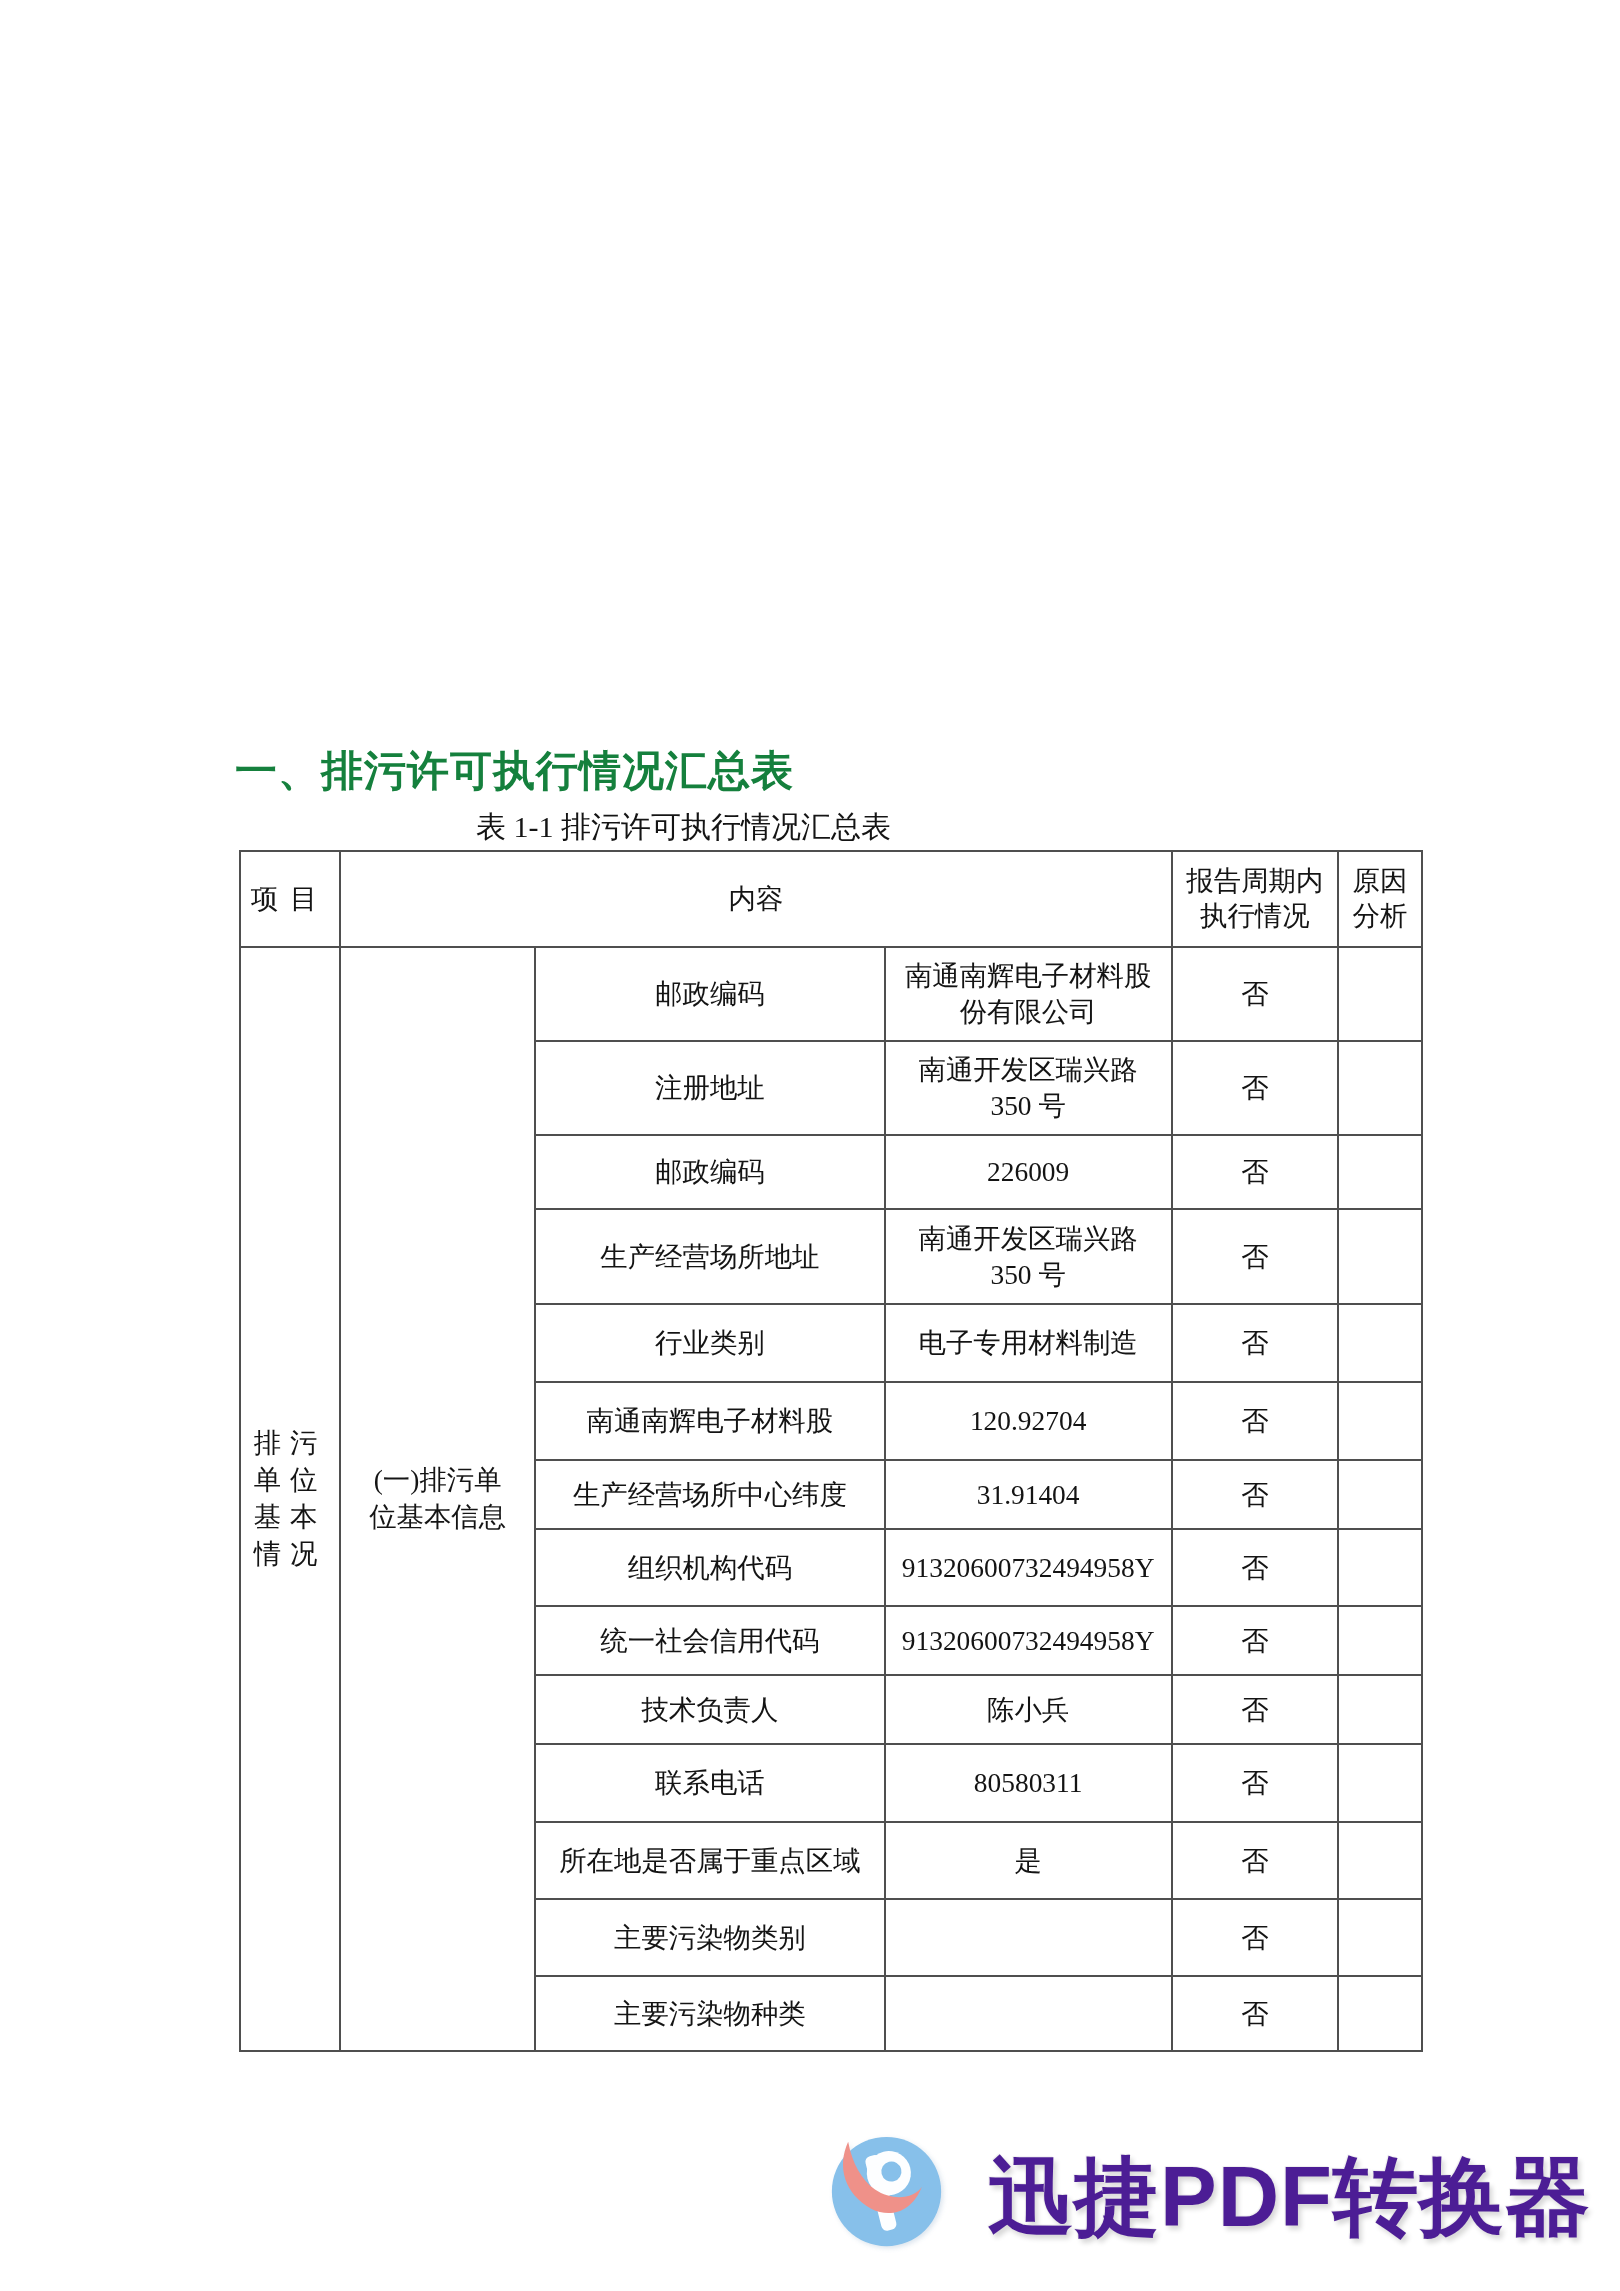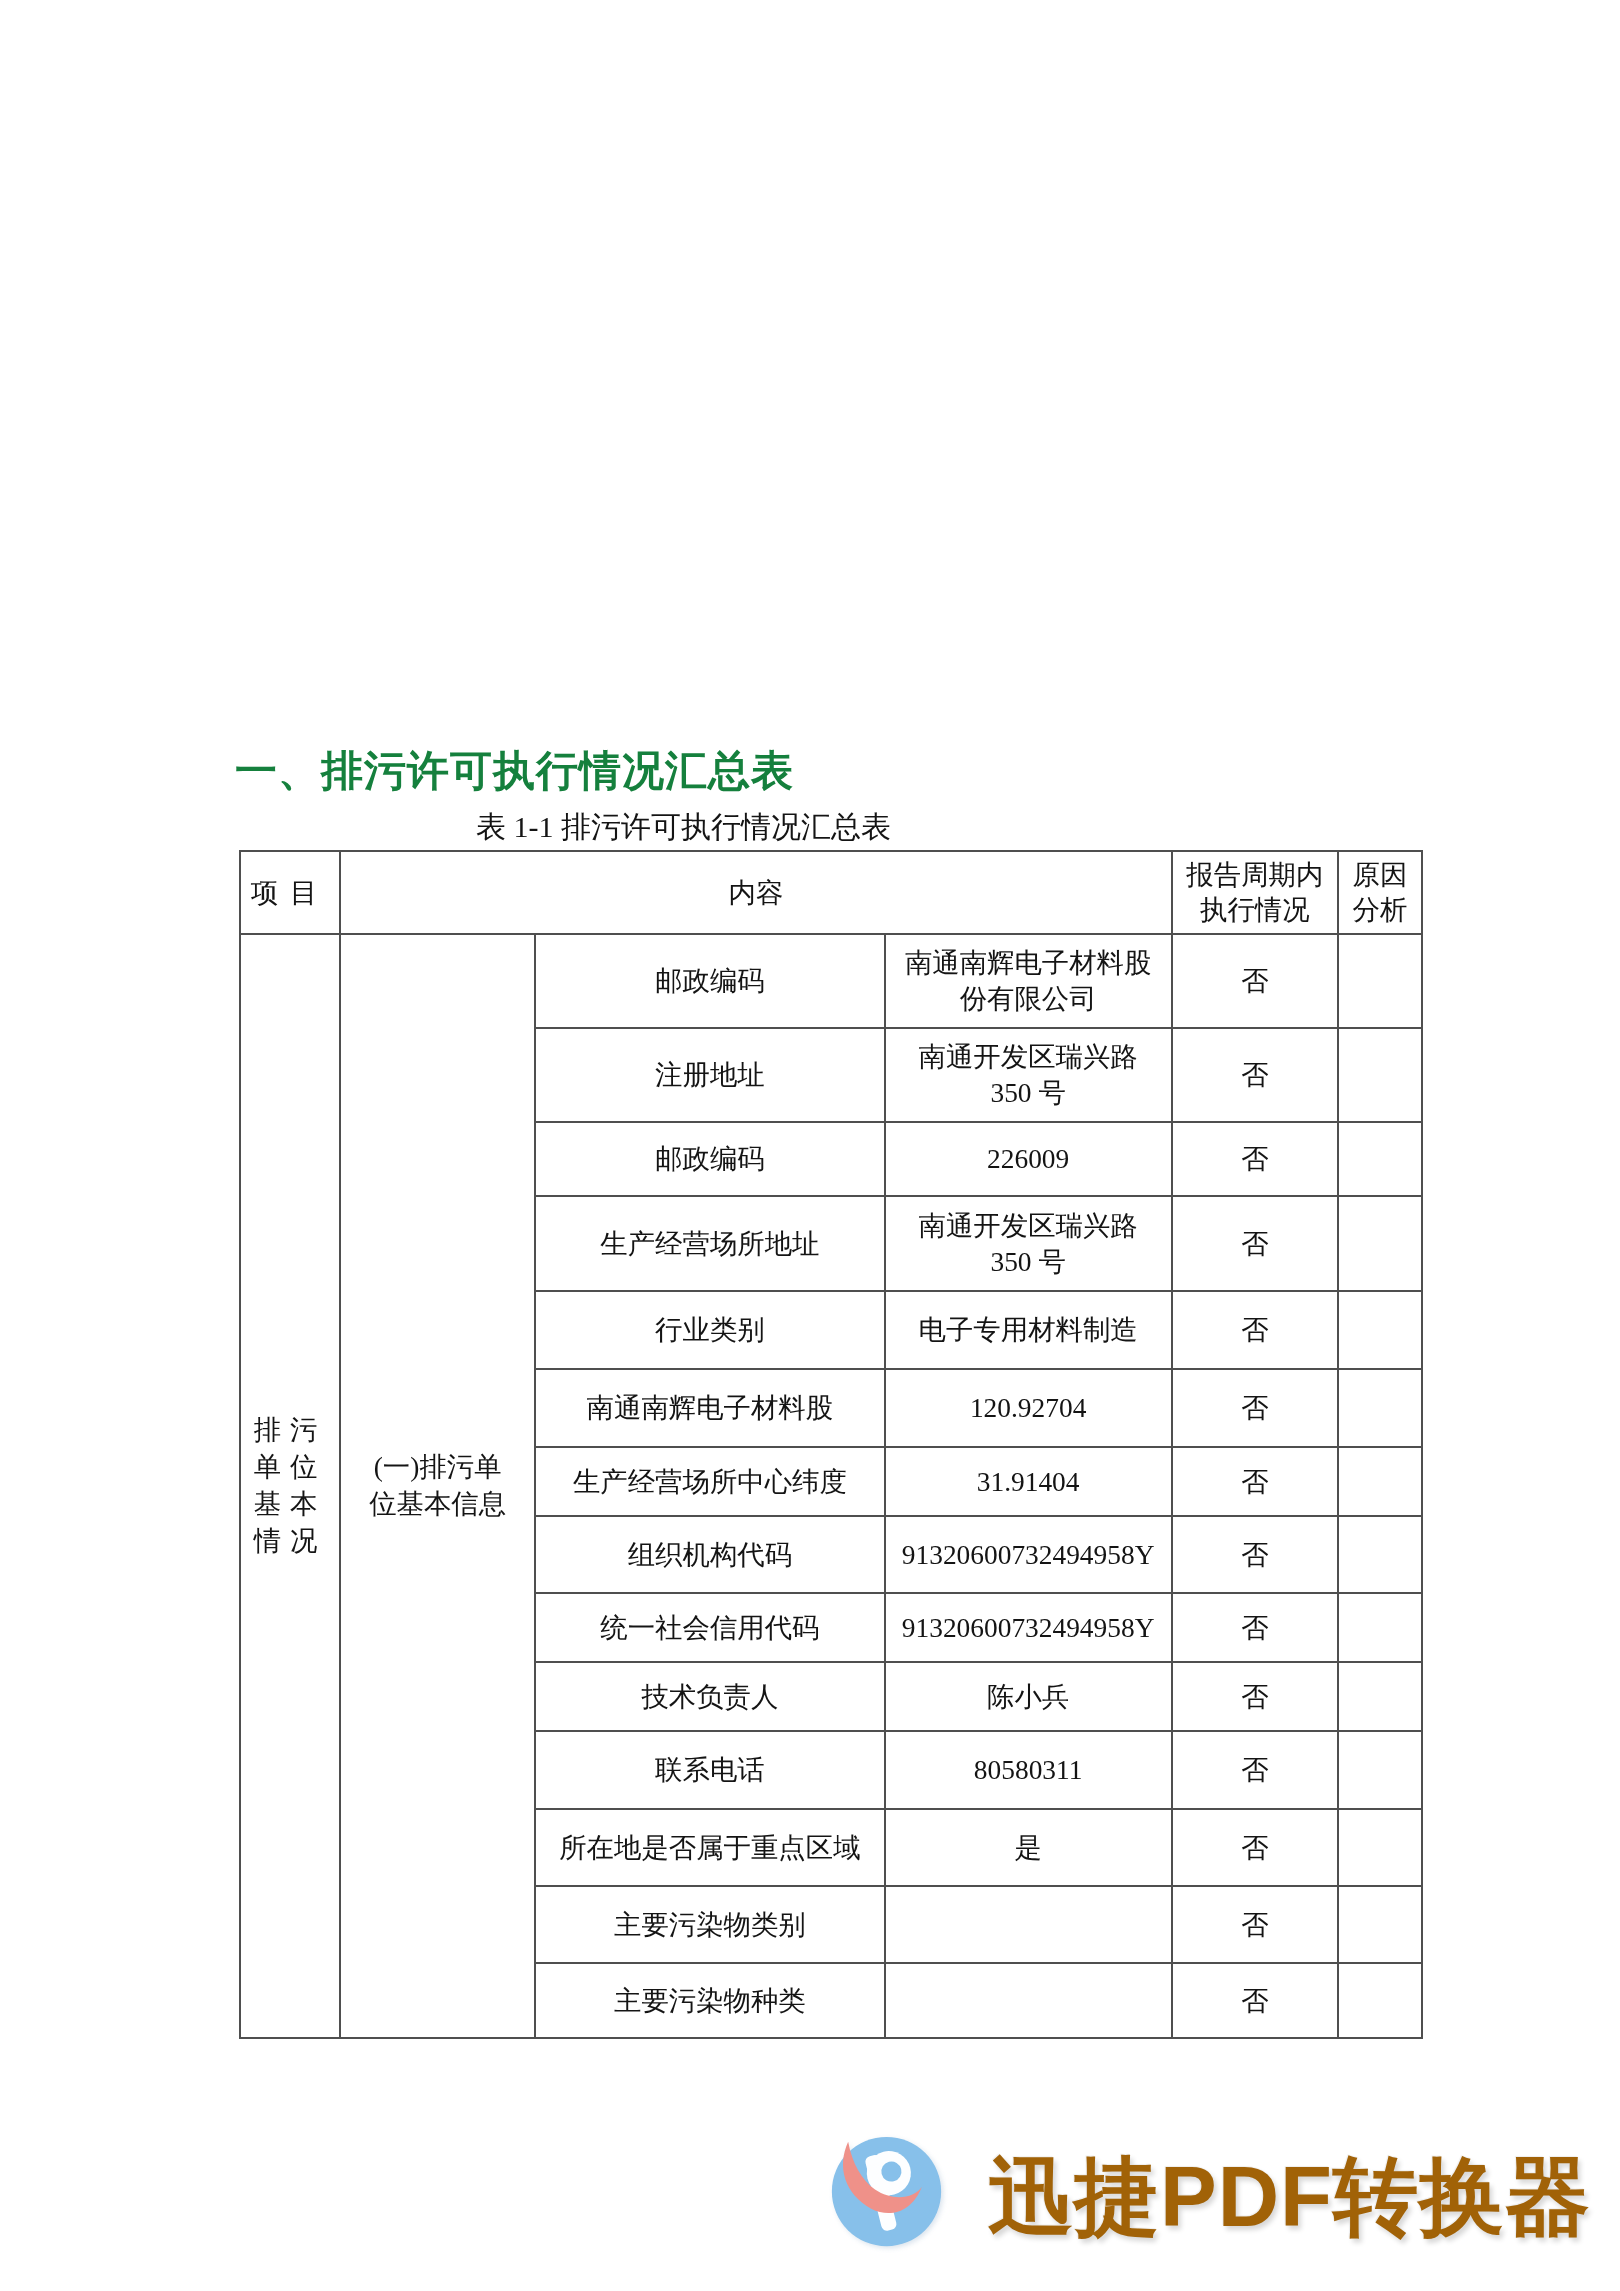--- a/index.html
+++ b/index.html
@@ -27,21 +27,21 @@
     position:absolute;left:239px;top:850px;width:1184px;
     border-collapse:collapse;table-layout:fixed;
   }
   table.summary th,table.summary td{
     border:2px solid #4f4f4f;
     font-size:27.4px;font-weight:normal;padding:0;
     vertical-align:middle;text-align:center;overflow:hidden;
   }
   .pre{white-space:pre-line;}
 
-  tr.rh-head{height:83px;}
+  tr.rh-head{height:96px;}
   tr.rh96{height:94px;}
   tr.rh75{height:74px;}
   tr.rh97{height:95px;}
   tr.rh80{height:78px;}
   tr.rh78{height:69px;padding-left:34px;}
   tr.rh79{height:77px;}
   tr.rh77{height:75px;}
 
   .project-header{letter-spacing:11.8px;padding-left:11.8px;}
   .exec-header,.reason-header{line-height:35px;}
@@ -55,21 +55,21 @@
 
   
   .wm-logo{
     position:absolute;left:829px;top:2134px;width:115px;height:115px;
     filter:drop-shadow(2px 2.9px 2.9px rgba(175,195,215,.45));
   }
   .wm-text{
     position:absolute;left:988px;top:2143px;
     font-family:"Liberation Sans","DejaVu Sans",sans-serif;
     font-weight:bold;font-size:85px;line-height:108px;letter-spacing:1px;
-    color:#a16207;white-space:nowrap;
+    color:#4c1d95;white-space:nowrap;
     text-shadow:2.9px 3.9px 4.9px #d8d8d8,-1px -1px 1px #efefef,0 0 1px #e2e2e2;
   }
 </style>
 </head>
 <body>
 
 <main>
 
   <h1 class="heading">一、排污许可执行情况汇总表</h1>
 

